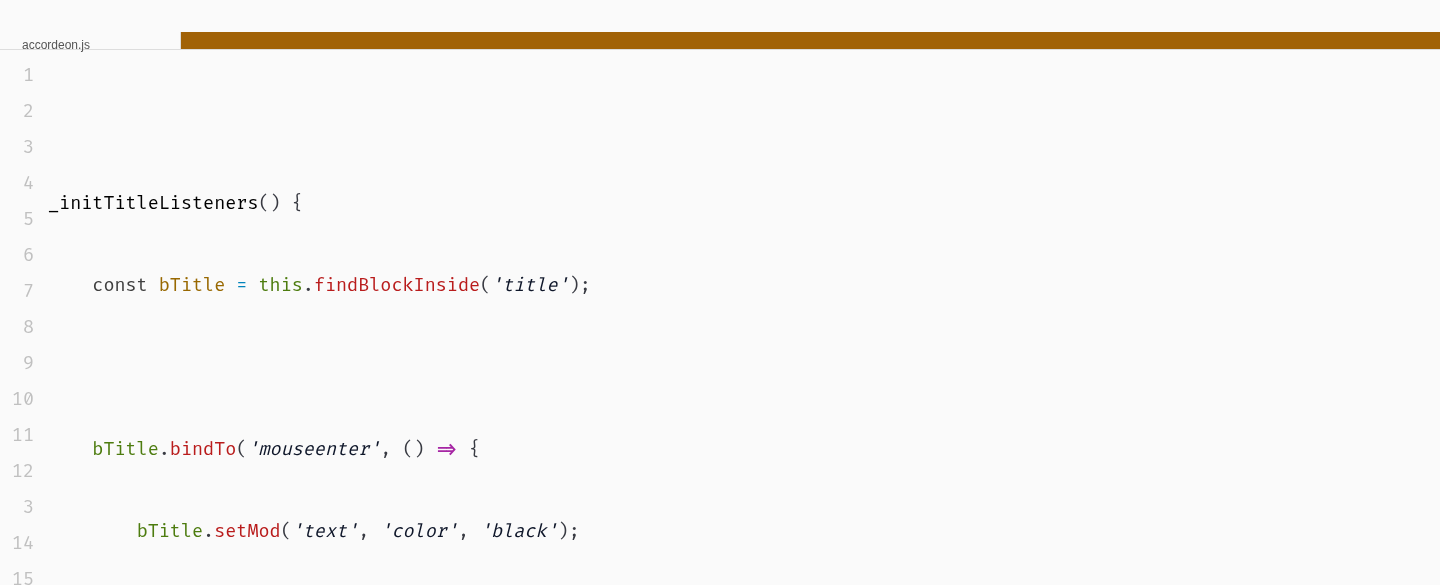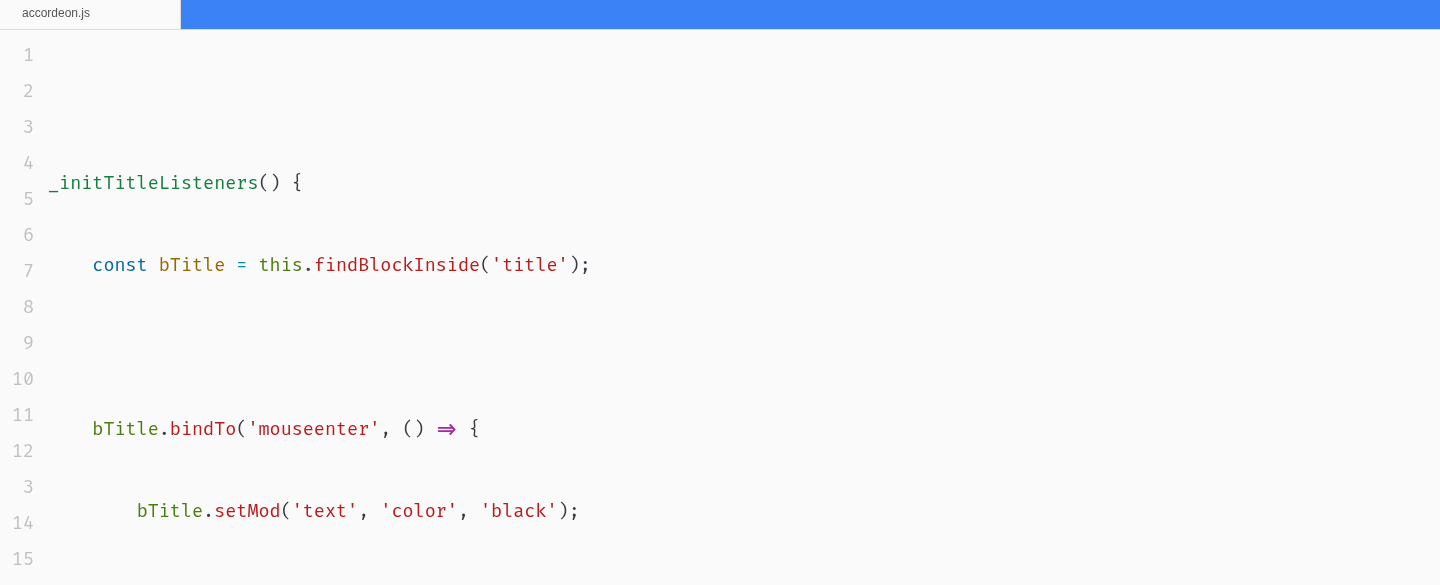--- a/index.html
+++ b/index.html
@@ -7,23 +7,24 @@
       font-family: 'Fira Code', 'Menlo', 'Monaco', 'Consolas', monospace;
       font-size: 18px;
       background: #fafafa;
       color: #383a42;
       width: 1440px;
       height: 585px;
       overflow: hidden;
     }
     .tab-bar {
       display: flex;
-      background: #3b82f6;
-      height: 30px;
+      background: #a16207;
+      height: 18px;
       border-bottom: 1px solid #ddd;
+      margin-top: 32px;
     }
     .tab {
       padding: 6px 90px 6px 22px;
       background: #fafafa;
       font-size: 12px;
       color: #555;
       border-right: 1px solid #ddd;
       font-family: -apple-system, 'Helvetica Neue', Arial, sans-serif;
     }
     .editor {
@@ -41,27 +42,27 @@
       font-variant-numeric: tabular-nums;
     }
     .gutter .ln { height: 36px; line-height: 36px; }
     .code {
       flex: 1;
       padding-top: 8px;
       white-space: pre;
       font-variant-ligatures: contextual;
     }
     .code .line { height: 36px; line-height: 36px; }
-    .c-fn    { color: #15803d; }
-    .c-kw    { color: #0369a1; }
+    .c-fn    { color: #000000; }
+    .c-kw    { color: #404040; }
     .c-var   { color: #986801; }
     .c-op    { color: #0184bc; }
     .c-this  { color: #4d7c0f; }
     .c-call  { color: #b91c1c; }
-    .c-str   { color: #b91c1c; }
+    .c-str   { color: #0f172a; font-style: italic; }
     .c-arrow { color: #a626a4; font-weight: 500; }
     .c-pun   { color: #383a42; }
   </style>
 </head>
 <body>
 
 <div class="tab-bar">
   <div class="tab">accordeon.js</div>
 </div>
 

